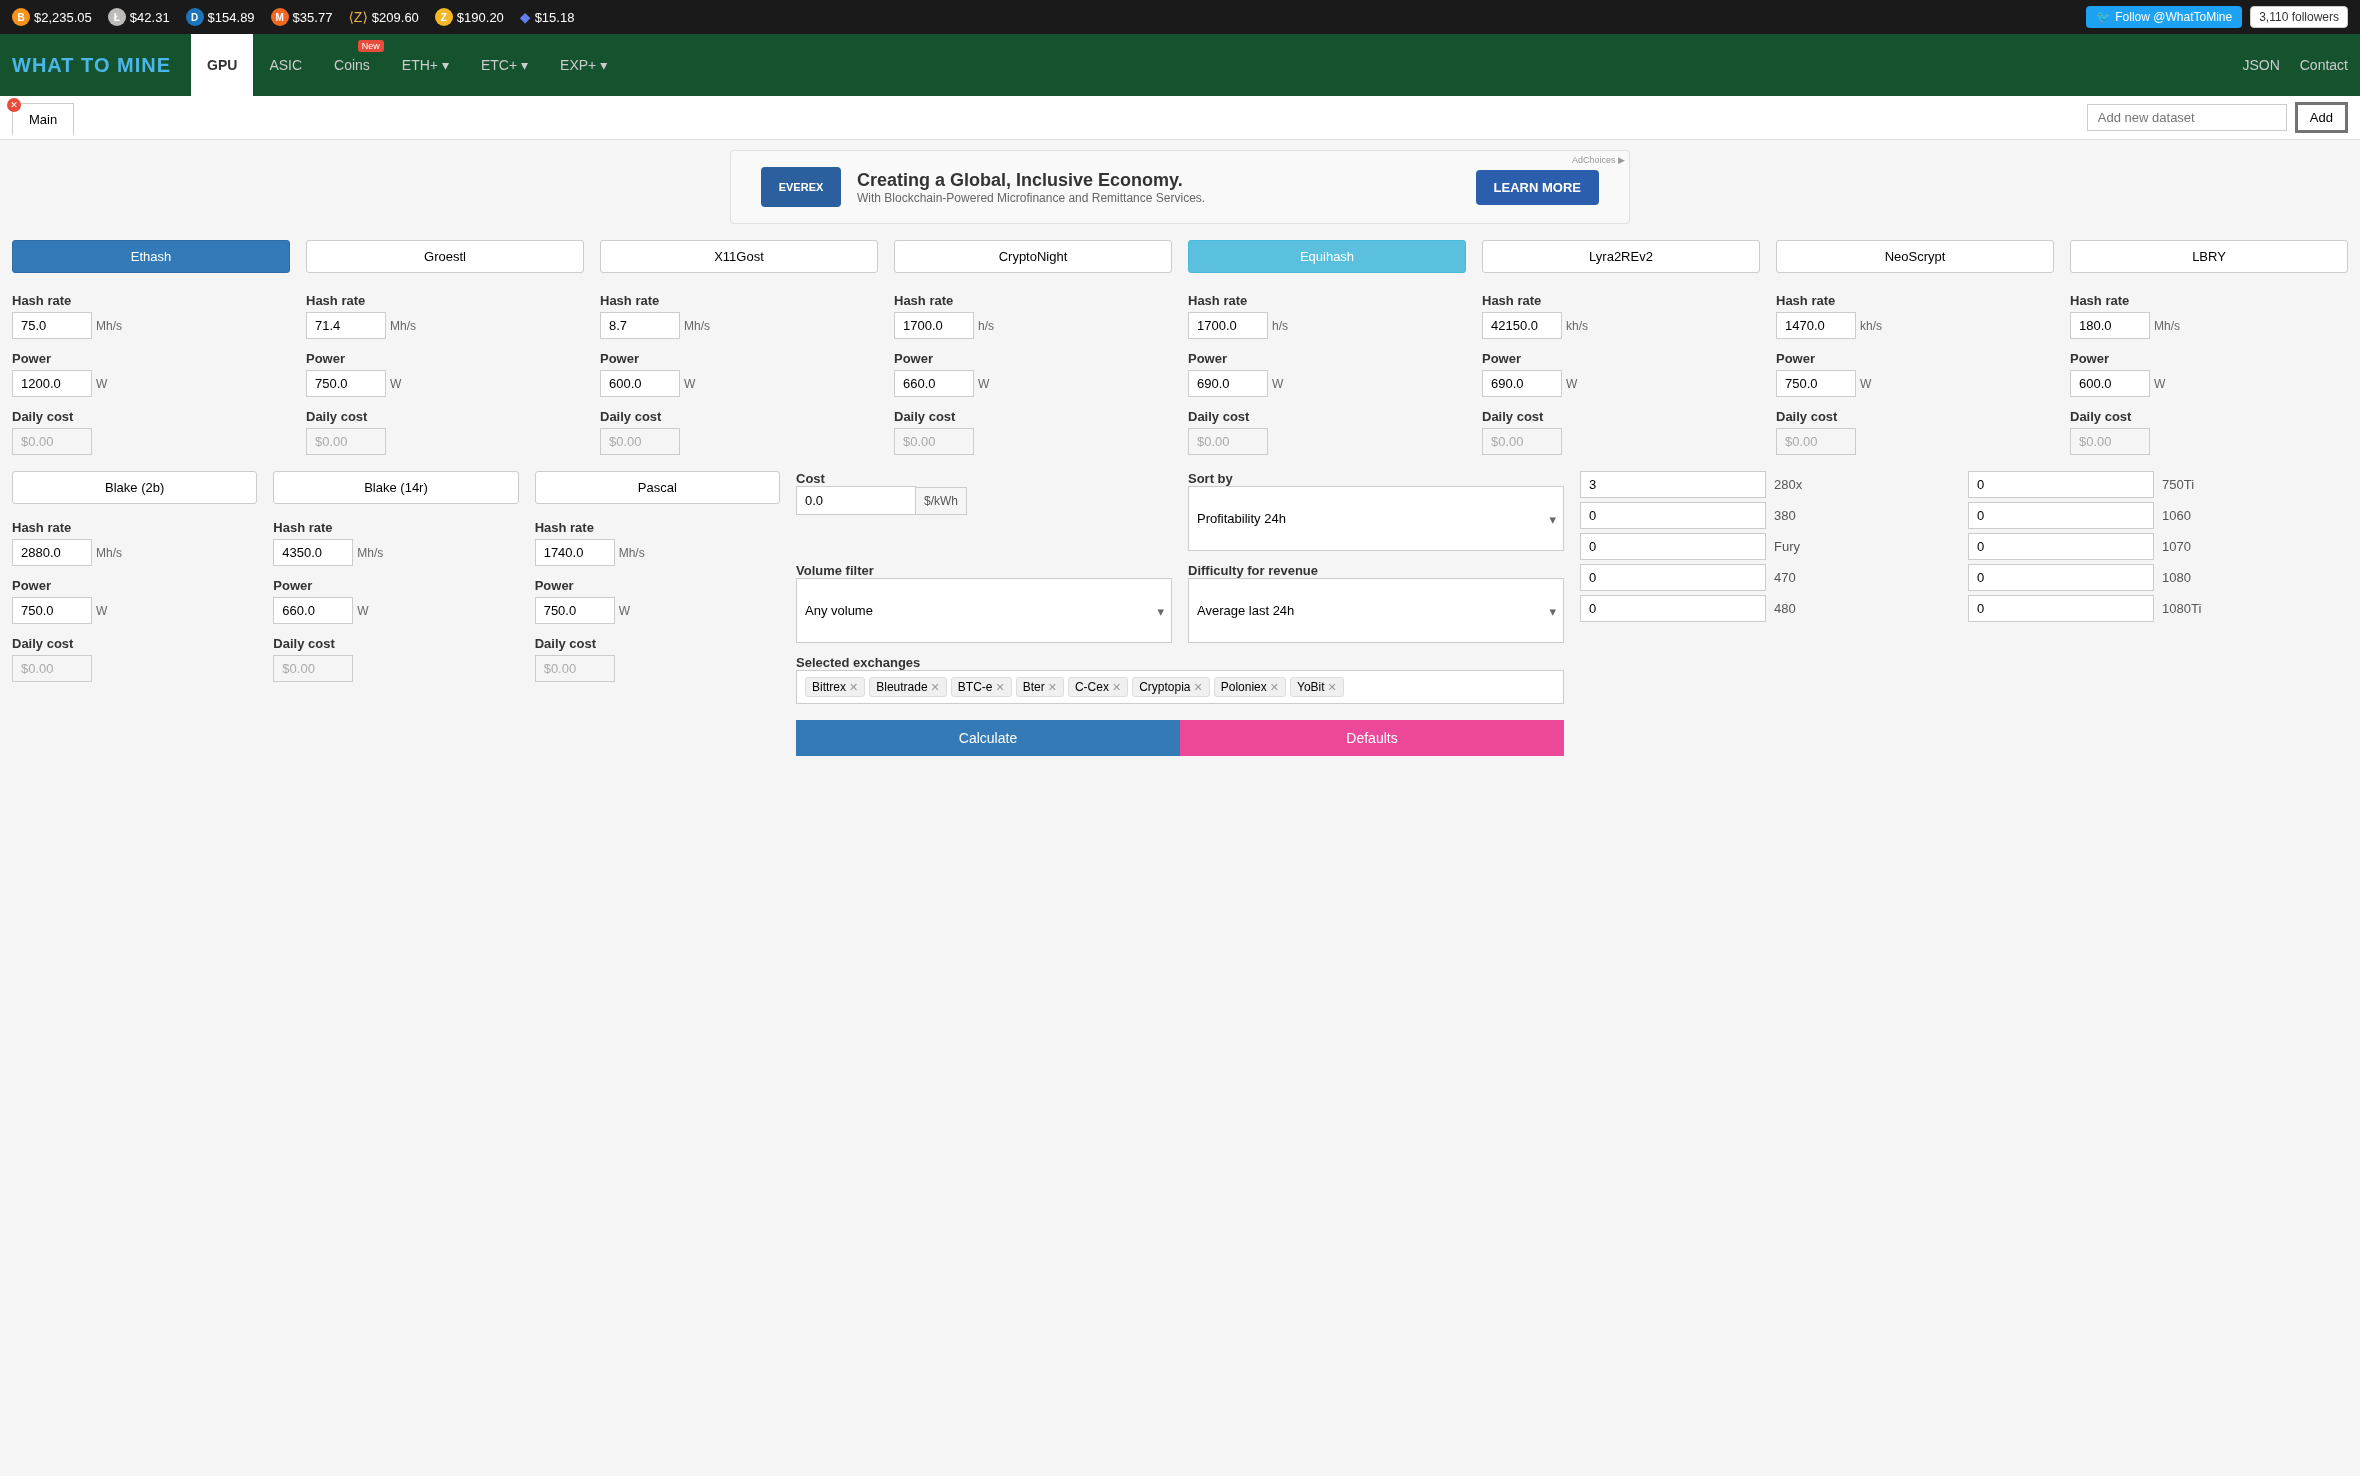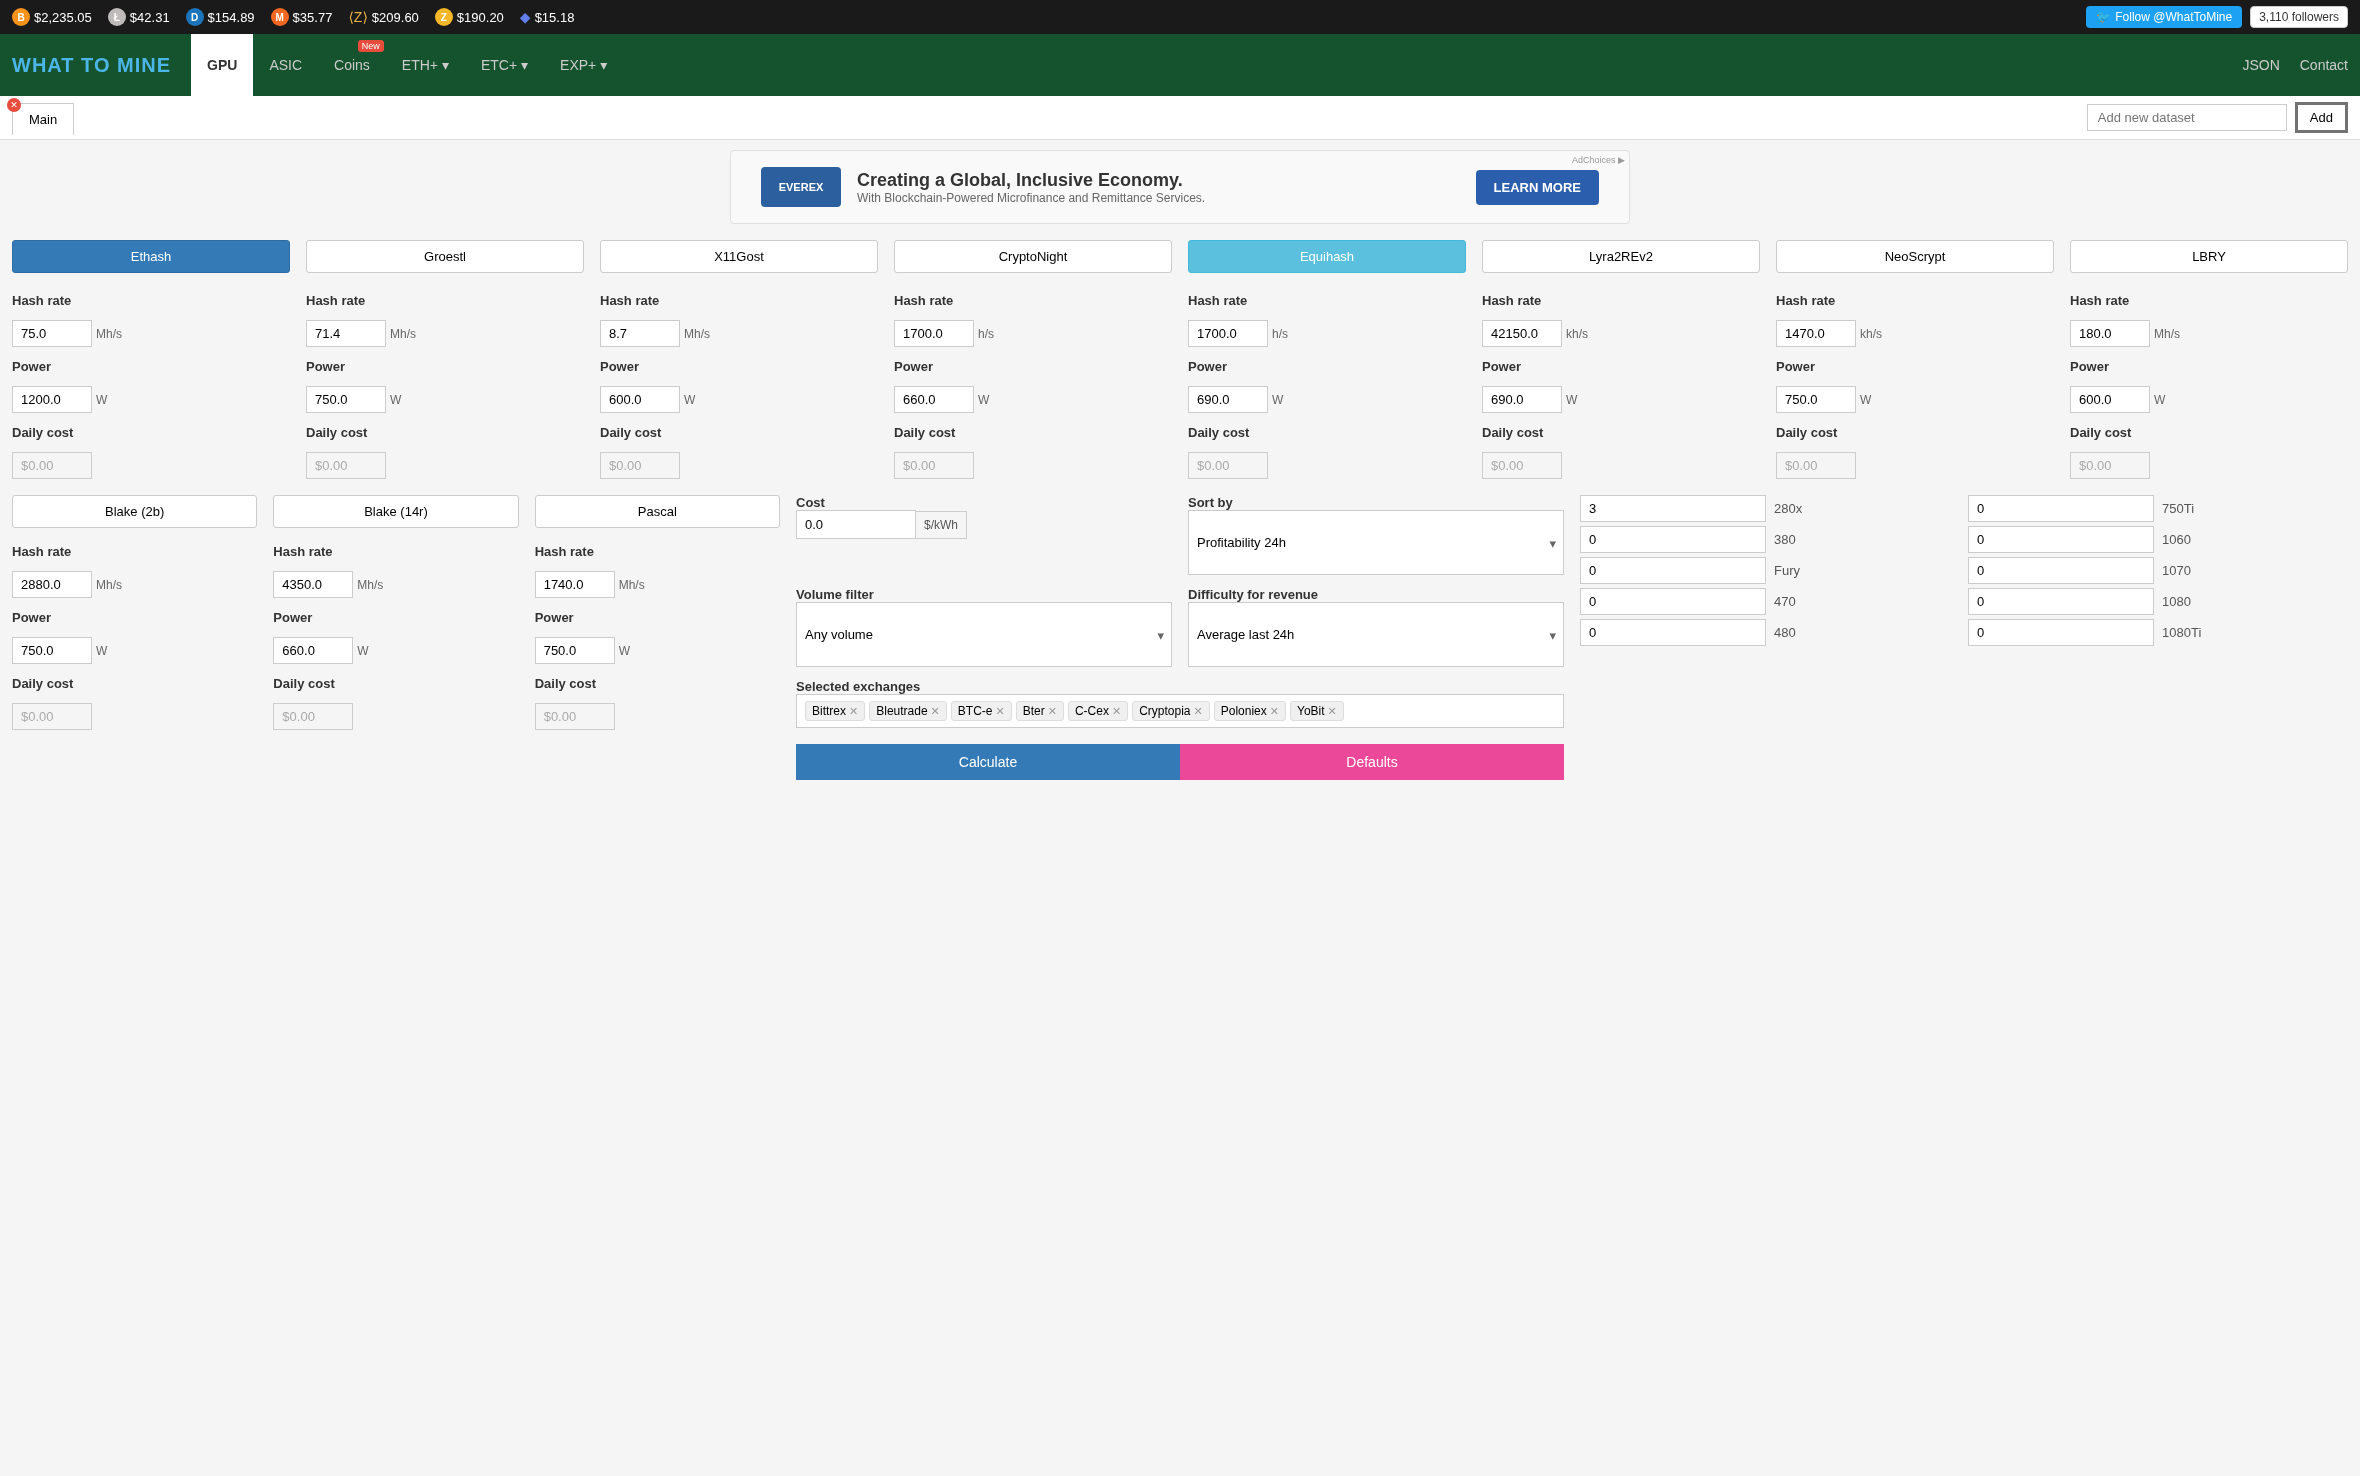--- a/index.html
+++ b/index.html
@@ -204,21 +204,21 @@
       color: #fff;
       border-color: #46b8da;
     }
 
     
     .params-grid {
       display: grid;
       grid-template-columns: repeat(8, 1fr);
       gap: 0 16px;
     }
-    .param-col { display: flex; flex-direction: column; gap: 12px; }
+    .param-col { display: flex; flex-direction: column; gap: 4px; }
     .param-label { font-size: 13px; font-weight: bold; color: #333; margin-top: 8px; }
     .param-input-row { display: flex; align-items: center; gap: 4px; }
     .param-input {
       border: 1px solid #ccc;
       padding: 5px 8px;
       font-size: 13px;
       width: 80px;
       background: #fff;
     }
     .param-input.disabled {

